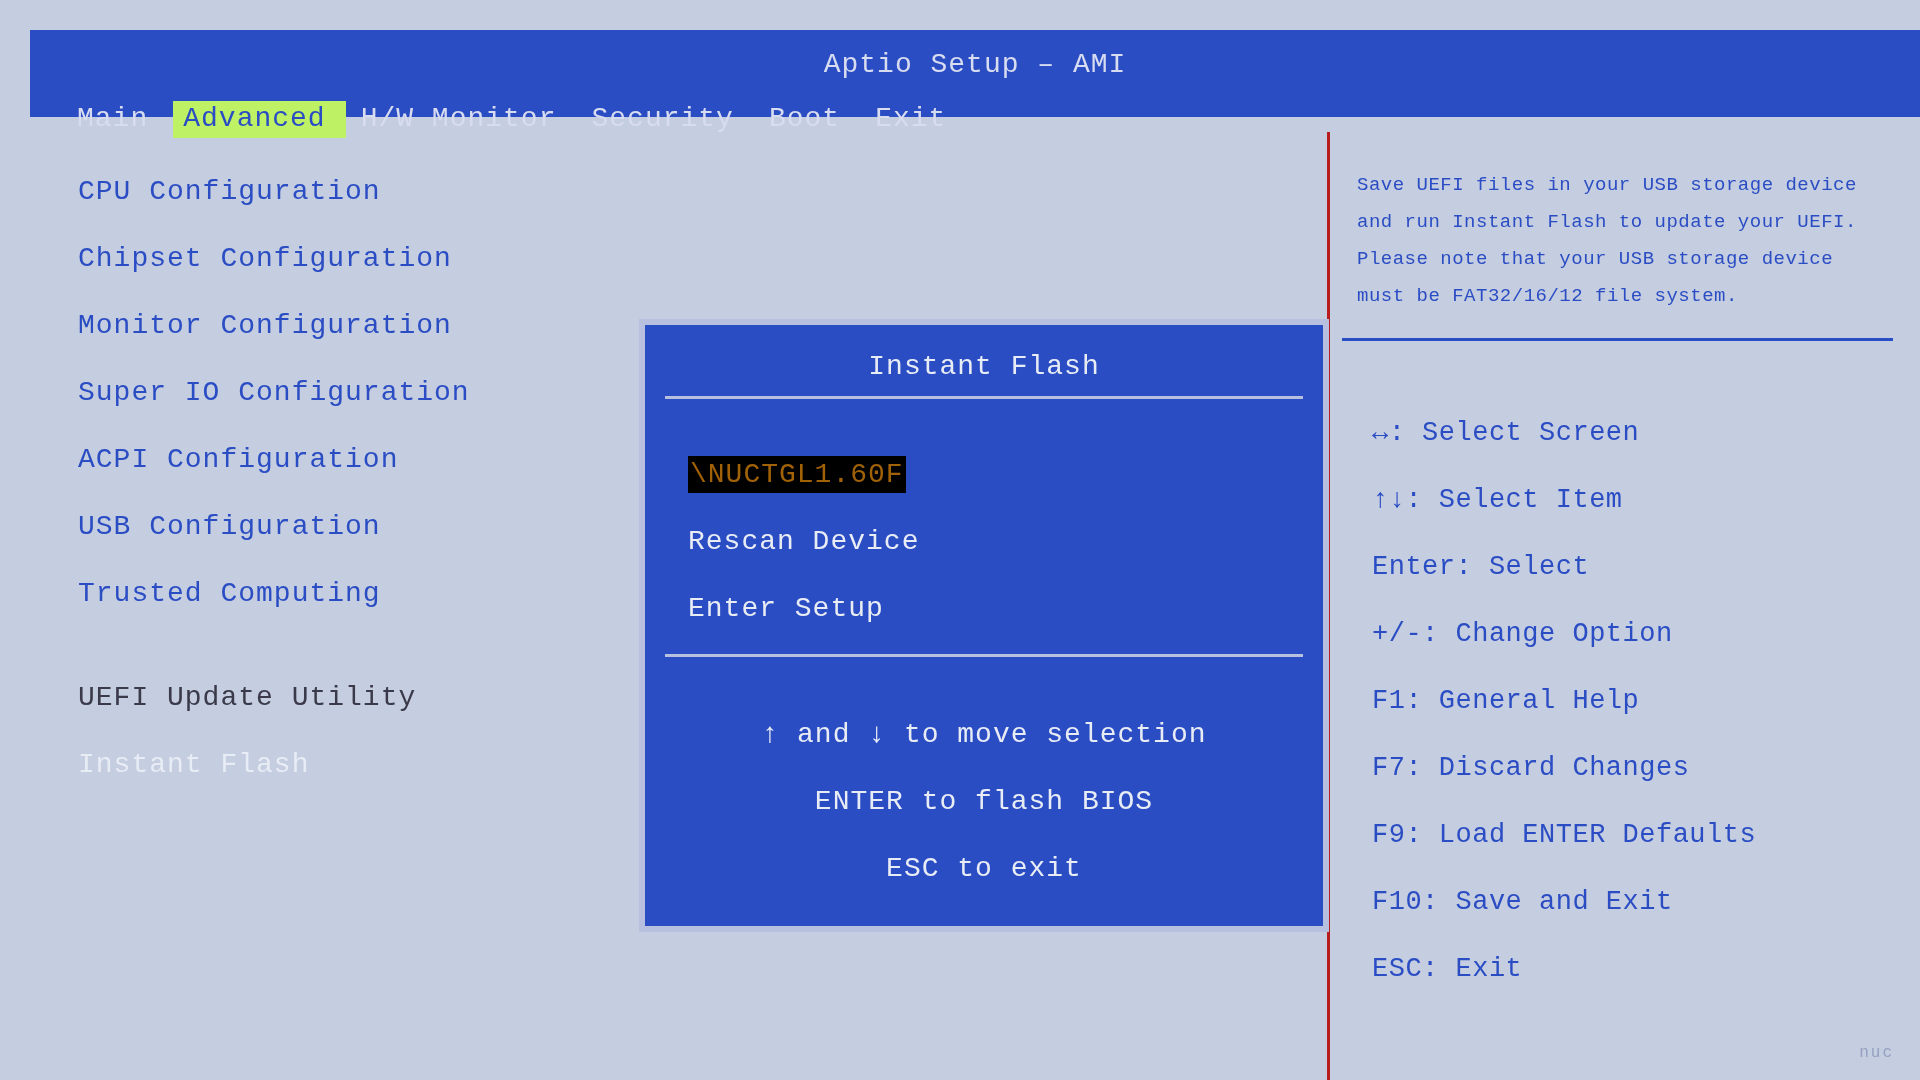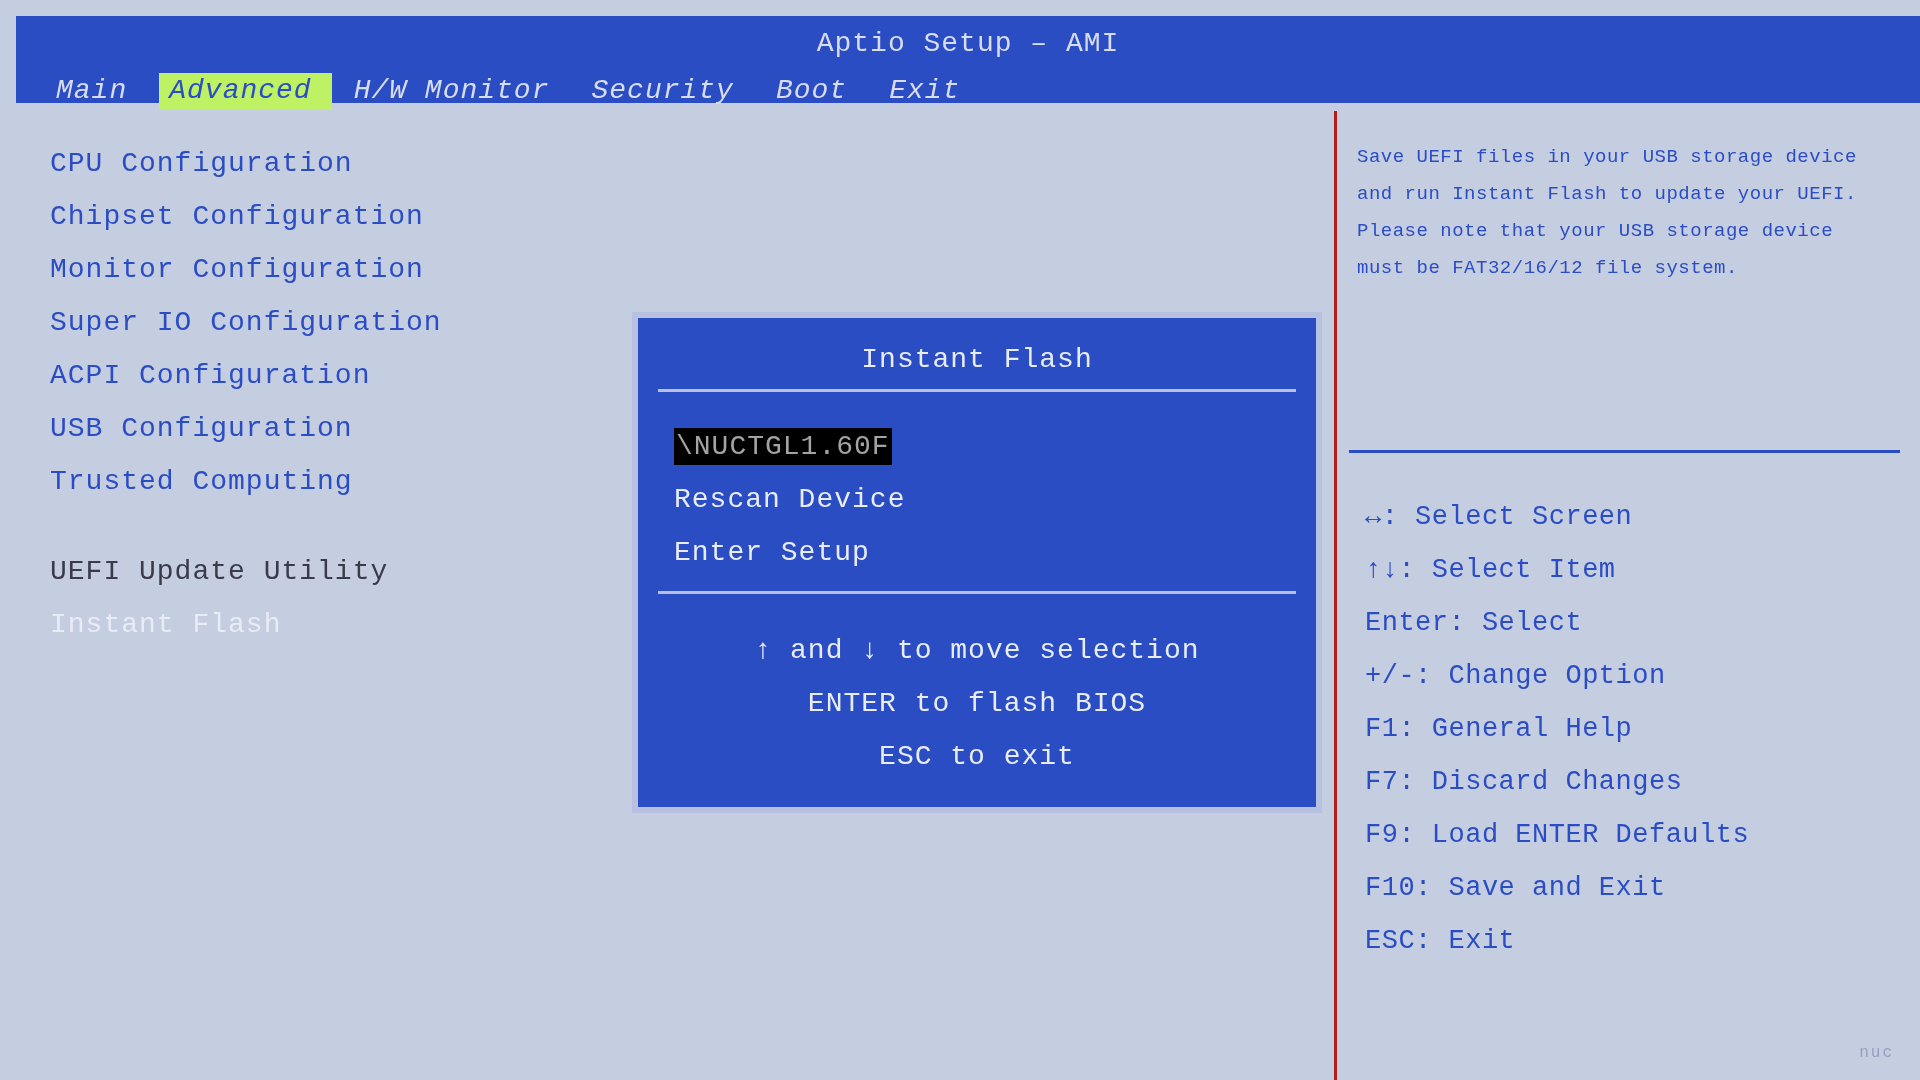--- a/index.html
+++ b/index.html
@@ -1,17 +1,17 @@
 <!DOCTYPE html>
 <html><head>
 <meta charset="utf-8">
 <style>
   * {
     margin: 0;
-    padding: 8px;
+    padding: 15px;
     box-sizing: border-box;
   }
   body {
     width: 1920px;
     height: 1080px;
     background: #c5cde0;
     font-family: 'Courier New', monospace;
     font-size: 27px;
     overflow: hidden;
     position: relative;
@@ -24,22 +24,21 @@
     color: #d8dcf0;
     text-align: center;
     padding-top: 4px;
     font-size: 28px;
     letter-spacing: 1px;
   }
   .tabs {
     display: flex;
     padding-left: 22px;
     padding-top: 6px;
-    gap: 12px;
-    font-style: italic;
+    gap: 5px;
   }
   .tab {
     color: #d8dcf0;
     padding: 2px 20px 4px 10px;
     font-size: 28px;
     letter-spacing: 1px;
     cursor: pointer;
   }
   .tab.active {
     background: #bef264;
@@ -125,21 +124,21 @@
   }
   .dialog-item {
     color: #e8ecf5;
     font-size: 28px;
     line-height: 37px;
     letter-spacing: 1px;
     cursor: pointer;
   }
   .dialog-item.highlighted {
     background: #000000;
-    color: #a3a3a3;
+    color: #a16207;
     display: inline-block;
     padding: 0 2px;
   }
   .dialog-footer {
     color: #e8ecf5;
     text-align: center;
     font-size: 28px;
     line-height: 37px;
     padding: 14px 0 6px 0;
     letter-spacing: 1px;

